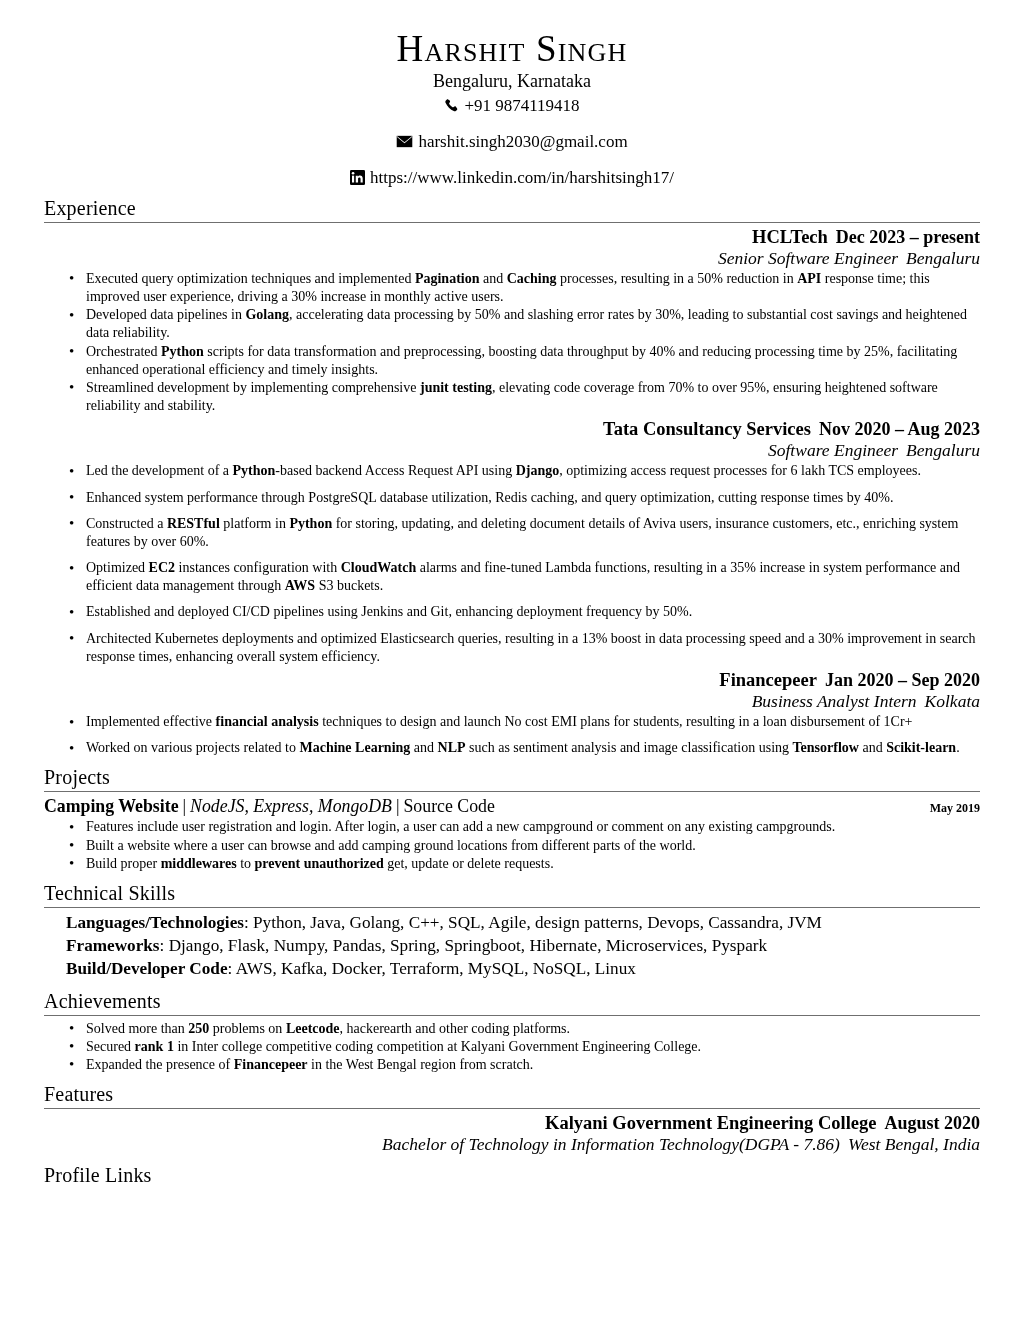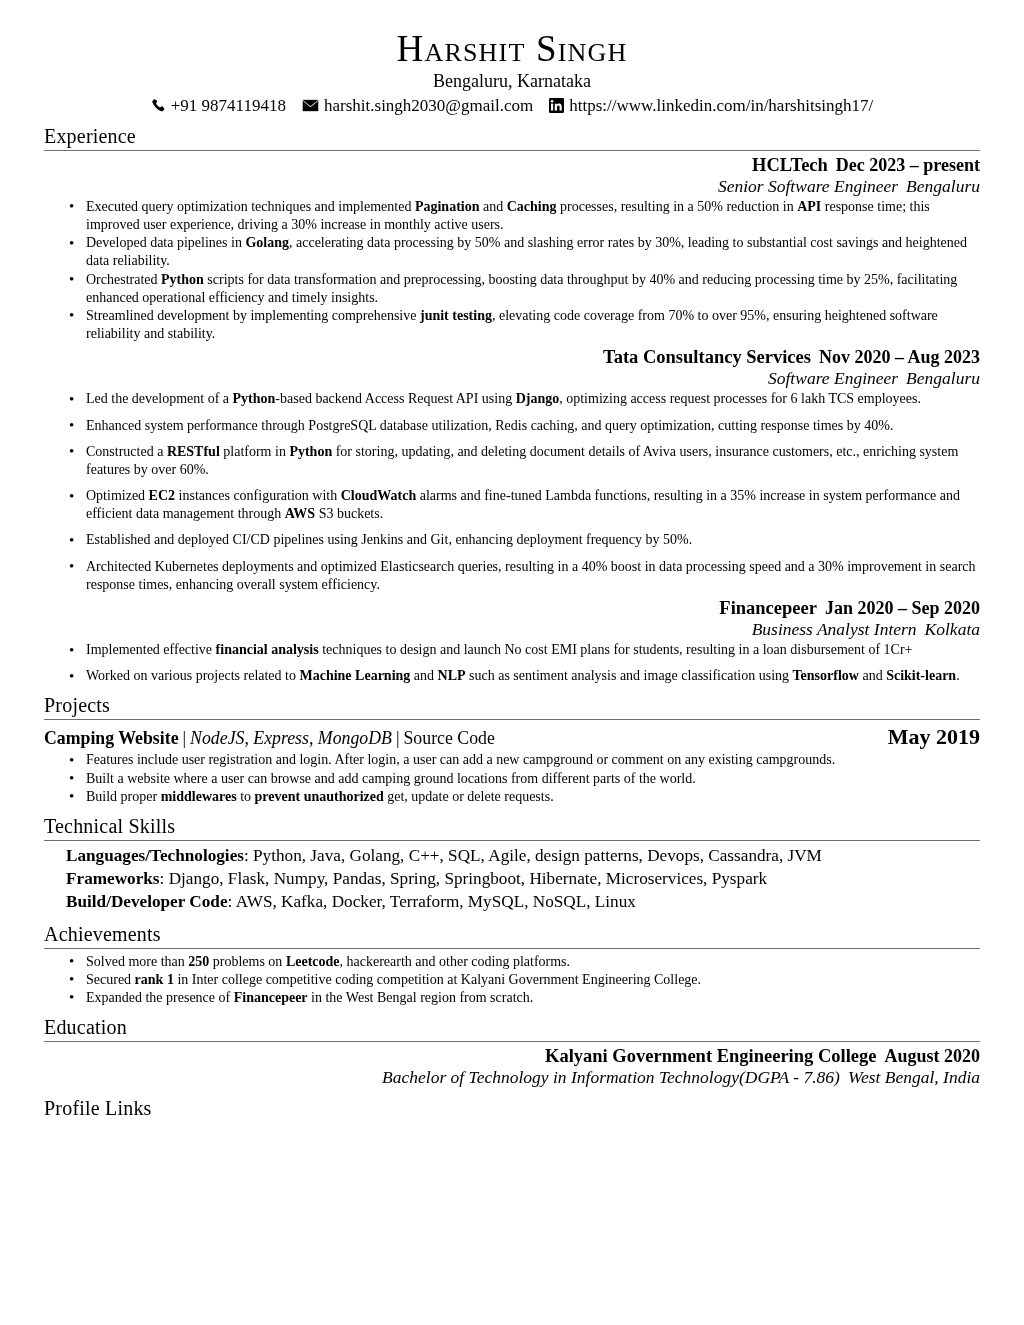--- a/index.html
+++ b/index.html
@@ -37,20 +37,21 @@
     margin: 2px 0 4px 0;
   }
   .contact-row {
     display: flex;
     justify-content: center;
     align-items: center;
     gap: 16px;
     font-size: 17px;
     margin-top: 2px;
     flex-wrap: wrap;
+    flex-direction: column;
   }
   .contact-item {
     display: inline-flex;
     align-items: center;
     gap: 5px;
     white-space: nowrap;
   }
   .contact-item .ci-text.link {
     text-underline-offset: 2.5px;
     text-decoration-thickness: 1px;
@@ -142,21 +143,21 @@
   .proj-head {
     font-size: 17.8px;
     display: flex;
     justify-content: space-between;
     align-items: baseline;
     gap: 8px;
   }
   .proj-name { font-weight: bold; }
   .proj-stack { font-style: italic; }
   .proj-sep { padding: 0 4px; }
-  .proj-date { font-weight: bold; white-space: nowrap; font-size: 22px; }
+  .proj-date { font-weight: bold; white-space: nowrap; font-size: 12px; }
 </style>
 </head>
 <body>
 
 <div class="page">
 
   <div class="header">
     <div class="name">Harshit Singh</div>
     <div class="location">Bengaluru, Karnataka</div>
     <div class="contact-row">
@@ -223,21 +224,21 @@
           <div class="entry-line">
             <span class="entry-sub">Software Engineer</span>
             <span class="entry-loc">Bengaluru</span>
           </div>
           <ul class="bullets spaced">
             <li>Led the development of a <b>Python</b>-based backend Access Request API using <b>Django</b>, optimizing access request processes for 6 lakh TCS employees.</li>
             <li>Enhanced system performance through PostgreSQL database utilization, Redis caching, and query optimization, cutting response times by 40%.</li>
             <li>Constructed a <b>RESTful</b> platform in <b>Python</b> for storing, updating, and deleting document details of Aviva users, insurance customers, etc., enriching system features by over 60%.</li>
             <li>Optimized <b>EC2</b> instances configuration with <b>CloudWatch</b> alarms and fine-tuned Lambda functions, resulting in a 35% increase in system performance and efficient data management through <b>AWS</b> S3 buckets.</li>
             <li>Established and deployed CI/CD pipelines using Jenkins and Git, enhancing deployment frequency by 50%.</li>
-            <li>Architected Kubernetes deployments and optimized Elasticsearch queries, resulting in a 40% boost in data processing speed and a 30% improvement in search response times, enhancing overall system efficiency.</li>
+            <li>Architected Kubernetes deployments and optimized Elasticsearch queries, resulting in a 13% boost in data processing speed and a 30% improvement in search response times, enhancing overall system efficiency.</li>
           </ul>
         </div>
         <div class="entry">
           <div class="entry-line">
             <span class="entry-title">Financepeer</span>
             <span class="entry-date">Jan 2020 – Sep 2020</span>
           </div>
           <div class="entry-line">
             <span class="entry-sub">Business Analyst Intern</span>
             <span class="entry-loc">Kolkata</span>
@@ -282,21 +283,21 @@
     <div class="section-title">Achievements</div>
     <hr class="rule">
     <ul class="bullets" id="achievements-list">
         <li>Solved more than <b>250</b> problems on <b>Leetcode</b>, hackerearth and other coding platforms.</li>
         <li>Secured <b>rank 1</b> in Inter college competitive coding competition at Kalyani Government Engineering College.</li>
         <li>Expanded the presence of <b>Financepeer</b> in the West Bengal region from scratch.</li>
       </ul>
   </div>
 
   <div class="section">
-    <div class="section-title">Education</div>
+    <div class="section-title">Features</div>
     <hr class="rule">
     <div id="education-entries">
         <div class="entry">
           <div class="entry-line">
             <span class="entry-title">Kalyani Government Engineering College</span>
             <span class="entry-date">August 2020</span>
           </div>
           <div class="entry-line">
             <span class="entry-sub">Bachelor of Technology in Information Technology(DGPA - 7.86)</span>
             <span class="entry-loc">West Bengal, India</span>

